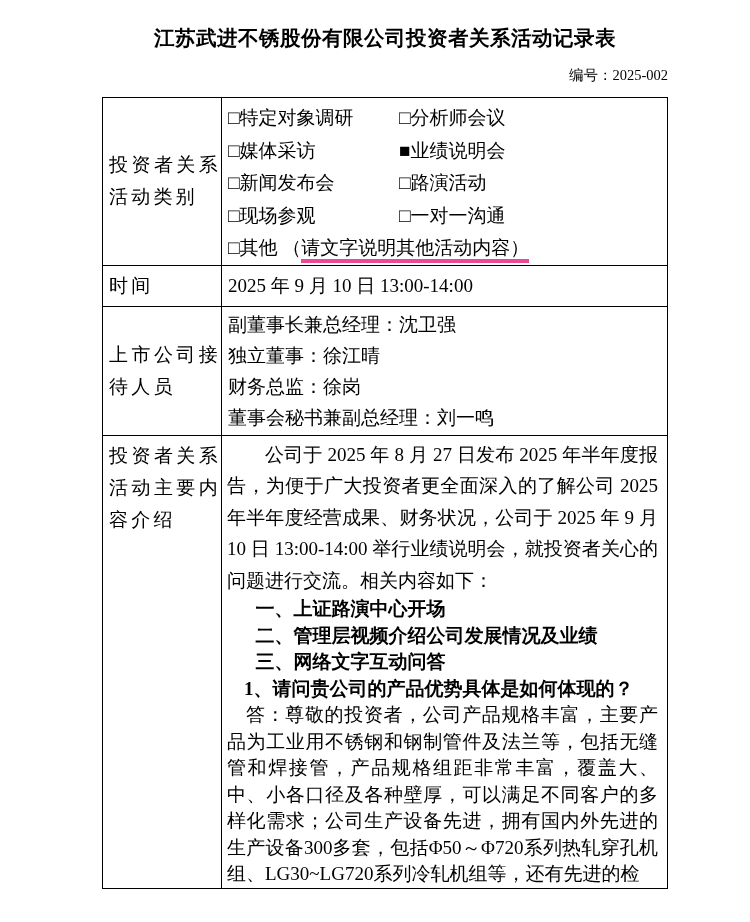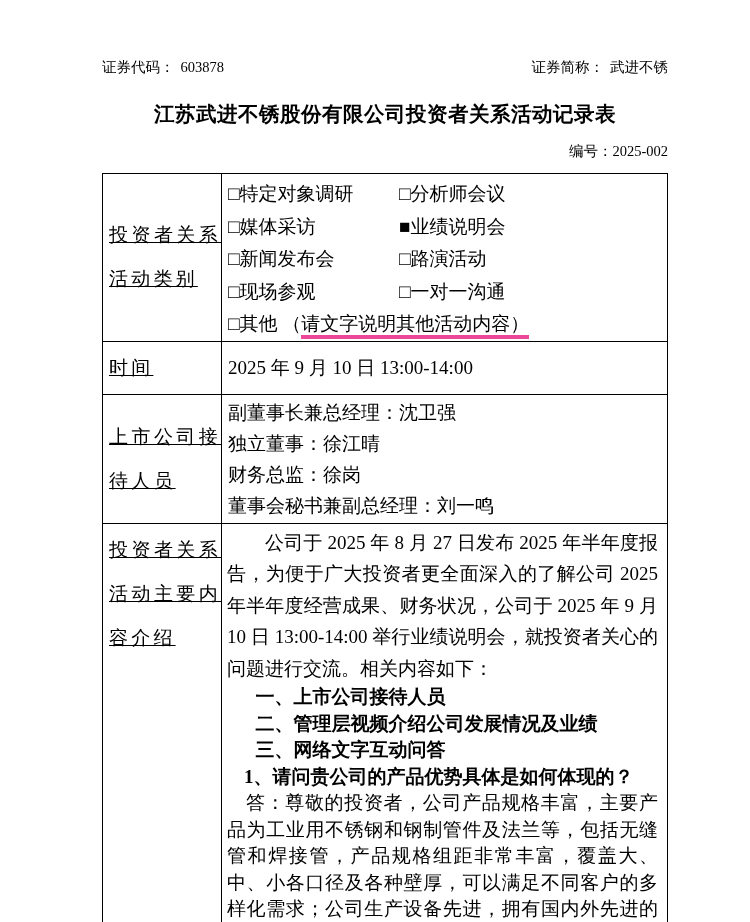--- a/index.html
+++ b/index.html
@@ -46,25 +46,24 @@
   table.record td {
     border: 1.5px solid #000;
     vertical-align: middle;
     font-size: 19px;
   }
   col.c-label { width: 119px; }
 
   td.label-cell {
     padding: 4px 0 4px 6px;
     letter-spacing: 3.2px;
-    line-height: 44px;
+    line-height: 32px;
     text-align: justify;
     text-justify: inter-character;
     text-align-last: left;
-    text-decoration: underline;
   }
   td.value-cell { padding: 2px 10px 2px 6px; line-height: 22px; }
 
   
   tr.r-activity   td { height: 163px; }
   tr.r-party      td { height: 30px; }
   tr.r-time       td { height: 32px; margin-left: 39px; }
   tr.r-place      td { height: 35px; }
   tr.r-reception  td { height: 125px; }
   tr.r-content    td { height: 405px; vertical-align: top; }
@@ -94,28 +93,20 @@
   .p-rest { line-height: 26.5px; }
   .p-section { font-weight: bold; text-indent: 1.5em; }
   .p-question { font-weight: bold; text-indent: 0.9em; }
   .p-answer { text-indent: 1em; text-align: justify; }
 </style>
 </head>
 <body>
 
 <div class="doc">
 
-  <div class="sec-header">
-    <div>
-      <span class="lbl">证券代码：</span><span class="val">603878</span>
-    </div>
-    <div>
-      <span class="lbl">证券简称：</span><span class="val">武进不锈</span>
-    </div>
-  </div>
 
   <div class="doc-title">江苏武进不锈股份有限公司投资者关系活动记录表</div>
 
   <div class="doc-no">编号：2025-002</div>
 
   <table class="record">
     <colgroup>
         <col class="c-label">
         <col>
       </colgroup>
@@ -160,21 +151,21 @@
           <div>董事会秘书兼副总经理：刘一鸣</div>
         </div>
       </td>
     </tr>
 
     <tr class="r-content">
       <td class="label-cell">投资者关系活动主要内容介绍</td>
       <td>
         <div class="content-cell-inner">
           <p class="p-intro">公司于 2025 年 8 月 27 日发布 2025 年半年度报告，为便于广大投资者更全面深入的了解公司 2025 年半年度经营成果、财务状况，公司于 2025 年 9 月 10 日 13:00-14:00 举行业绩说明会，就投资者关心的问题进行交流。相关内容如下：</p>
-          <p class="p-rest p-section">一、上市公司接待人员</p>
+          <p class="p-rest p-section">一、上证路演中心开场</p>
           <p class="p-rest p-section">二、管理层视频介绍公司发展情况及业绩</p>
           <p class="p-rest p-section">三、网络文字互动问答</p>
           <p class="p-rest p-question">1、请问贵公司的产品优势具体是如何体现的？</p>
           <p class="p-rest p-answer">答：尊敬的投资者，公司产品规格丰富，主要产品为工业用不锈钢和钢制管件及法兰等，包括无缝管和焊接管，产品规格组距非常丰富，覆盖大、中、小各口径及各种壁厚，可以满足不同客户的多样化需求；公司生产设备先进，拥有国内外先进的生产设备300多套，包括Φ50～Φ720系列热轧穿孔机组、LG30~LG720系列冷轧机组等，还有先进的检</p>
         </div>
       </td>
     </tr>
   </tbody>
     </table>
 </div>

